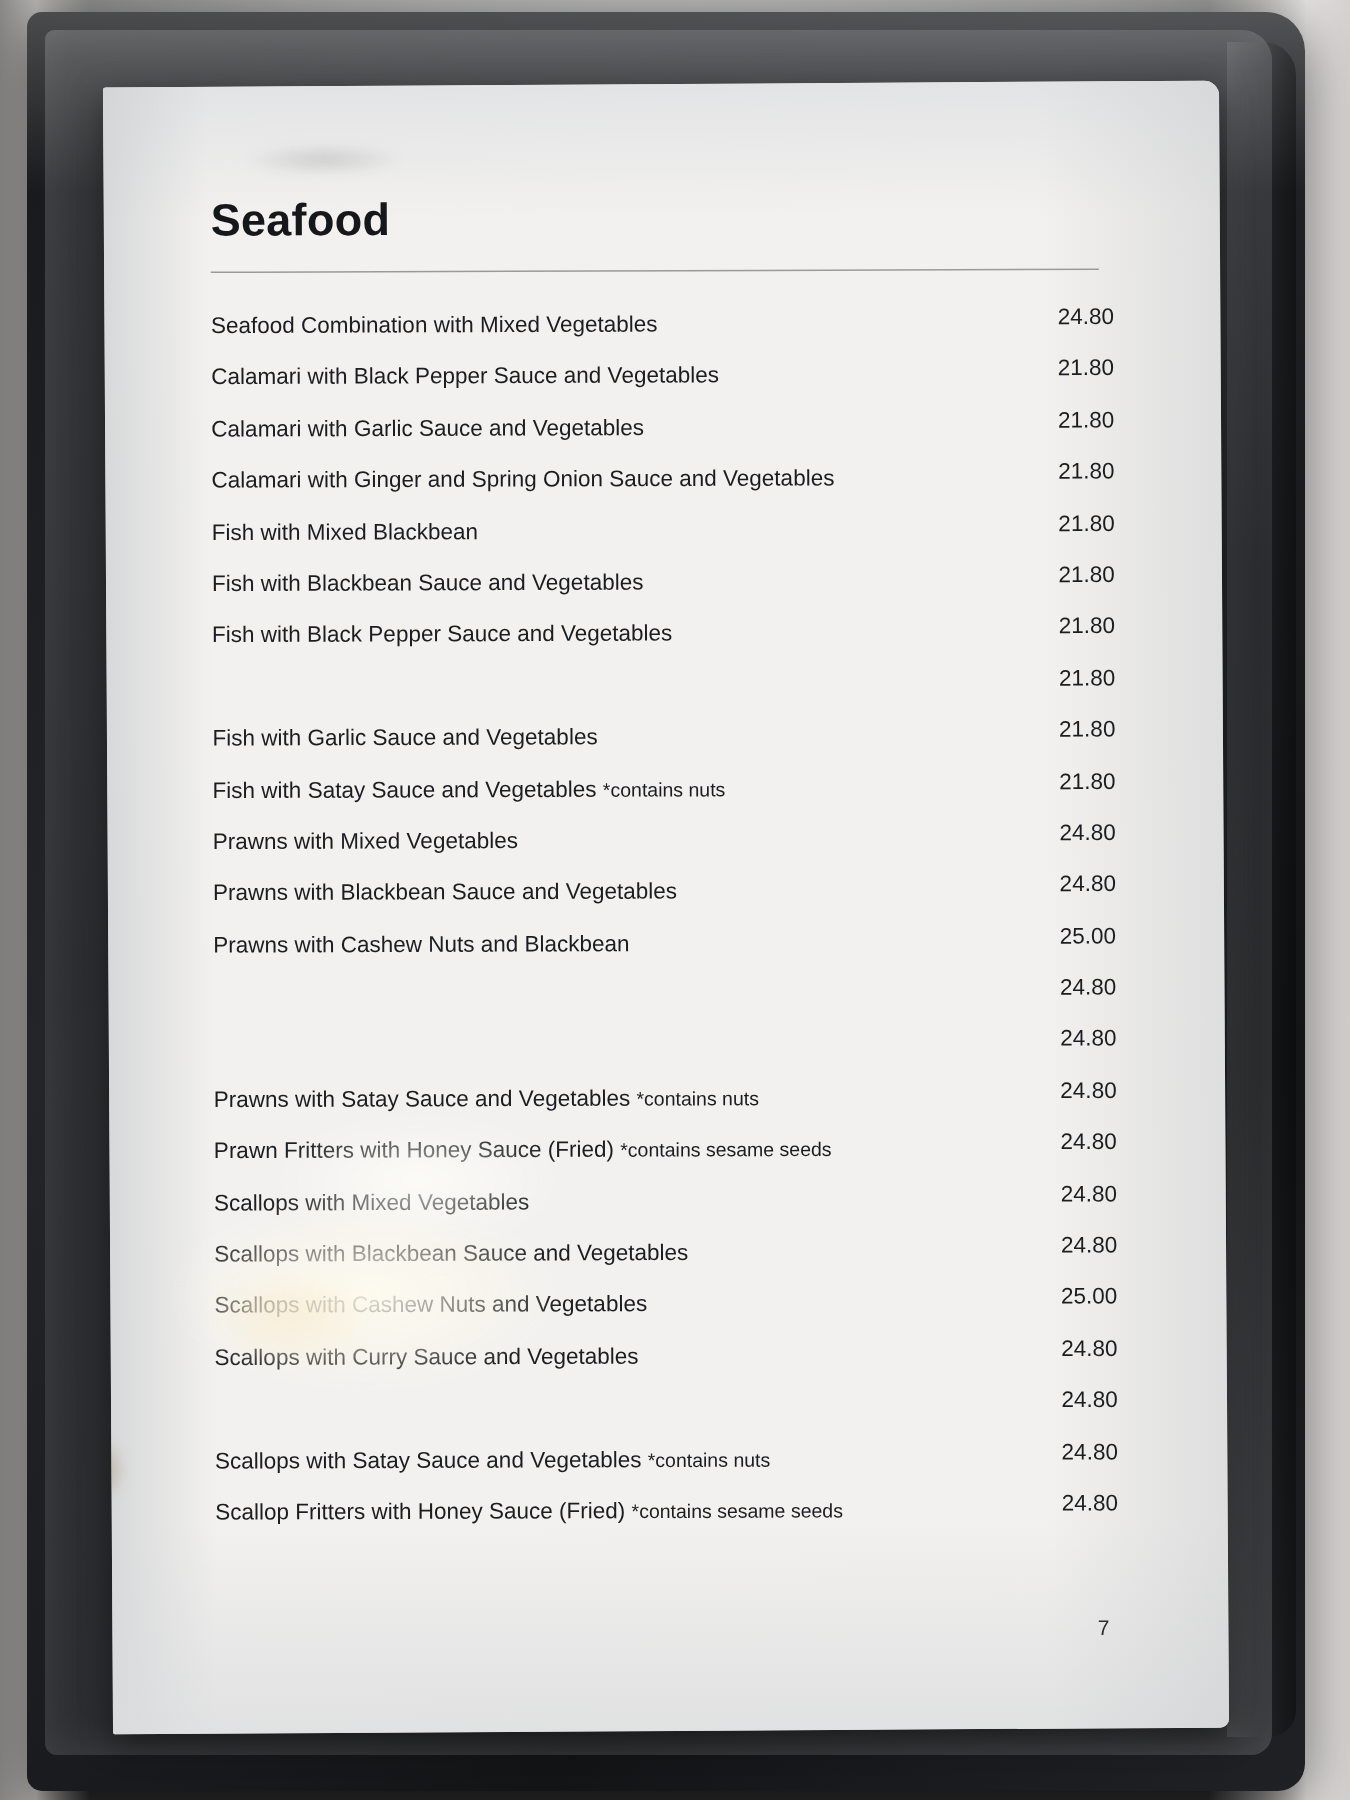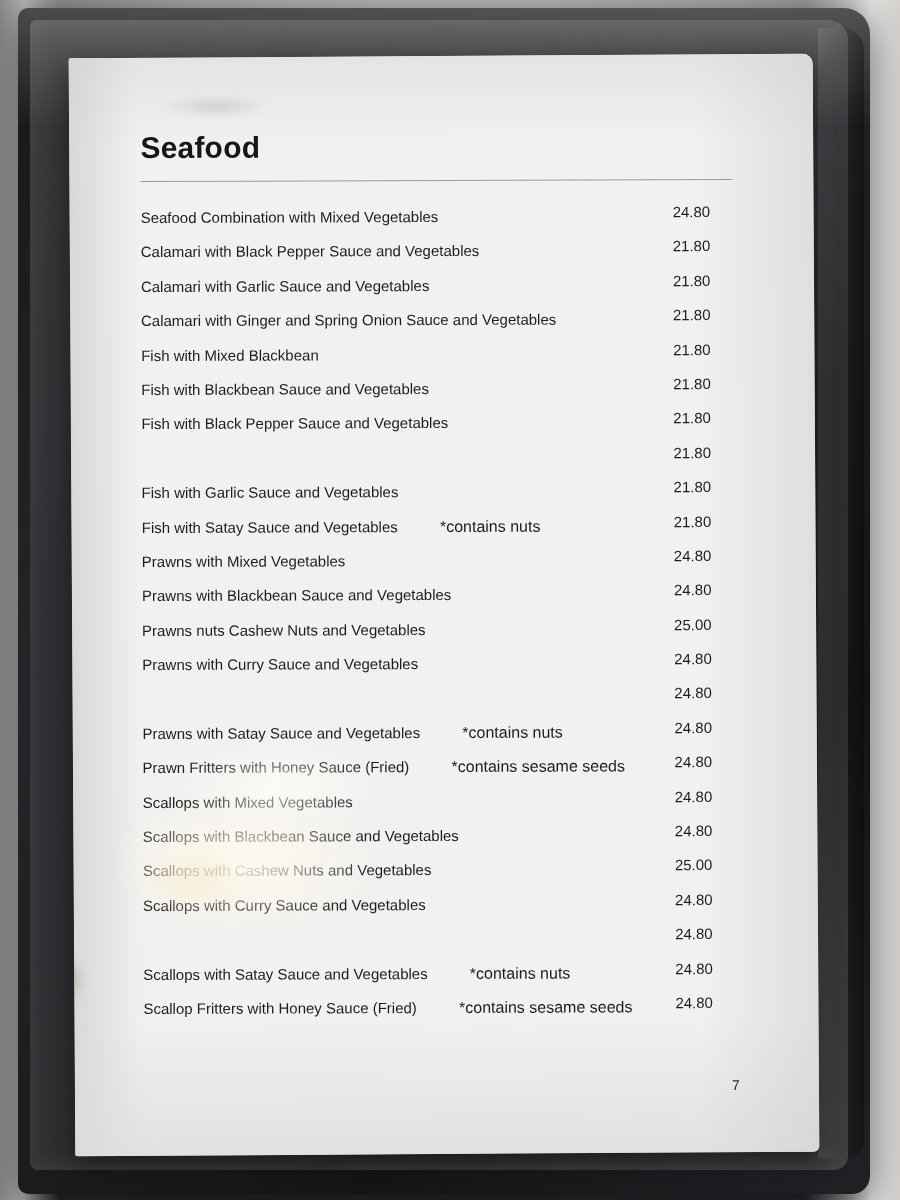--- a/index.html
+++ b/index.html
@@ -196,29 +196,29 @@
   }
   .name {
     position: absolute;
     left: 0;
     top: 4px;
     font-size: 15px;
     color: #1c1d20;
     white-space: nowrap;
   }
   .note {
-    font-size: 16px;
-    margin-left: 38px;
+    font-size: 13px;
   }
   .price {
     position: absolute;
     right: 0;
     top: 0;
     font-size: 15px;
     color: #1c1d20;
+    text-align: right;
     width: 70px;
   }
 
   .page-number {
     position: absolute;
     right: 78px;
     bottom: 60px;
     font-size: 14px;
     color: #2b2c2f;
   }
@@ -296,25 +296,24 @@
           </div>
           <div class="row">
             <div class="name">Prawns with Mixed Vegetables</div>
             <div class="price">24.80</div>
           </div>
           <div class="row">
             <div class="name">Prawns with Blackbean Sauce and Vegetables</div>
             <div class="price">24.80</div>
           </div>
           <div class="row">
-            <div class="name">Prawns nuts Cashew Nuts and Vegetables</div>
+            <div class="name">Prawns with Cashew Nuts and Blackbean</div>
             <div class="price">25.00</div>
           </div>
           <div class="row">
-            <div class="name">Prawns with Curry Sauce and Vegetables</div>
             <div class="price">24.80</div>
           </div>
           <div class="row">
             <div class="price">24.80</div>
           </div>
           <div class="row">
             <div class="name">Prawns with Satay Sauce and Vegetables <span class="note">*contains nuts</span></div>
             <div class="price">24.80</div>
           </div>
           <div class="row">

